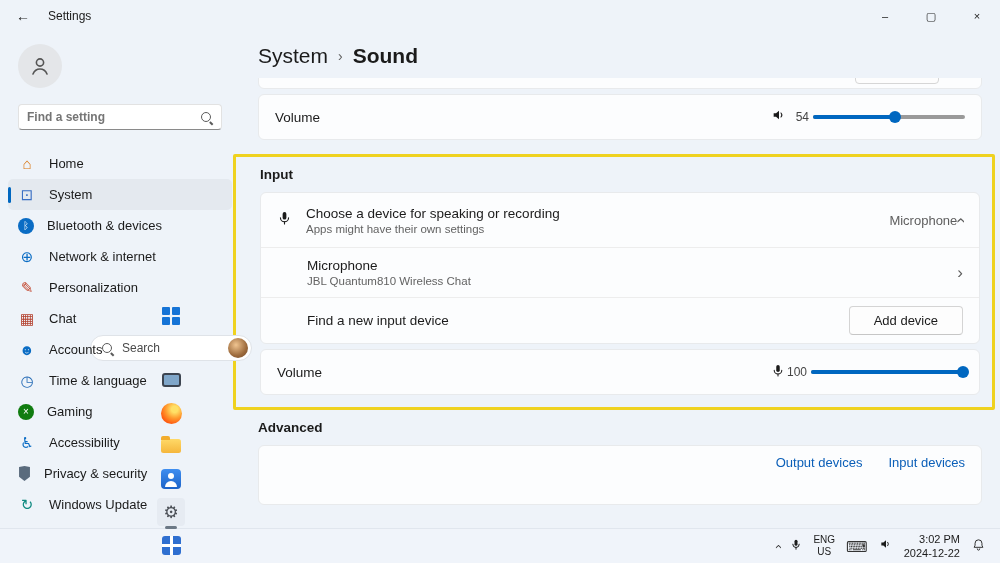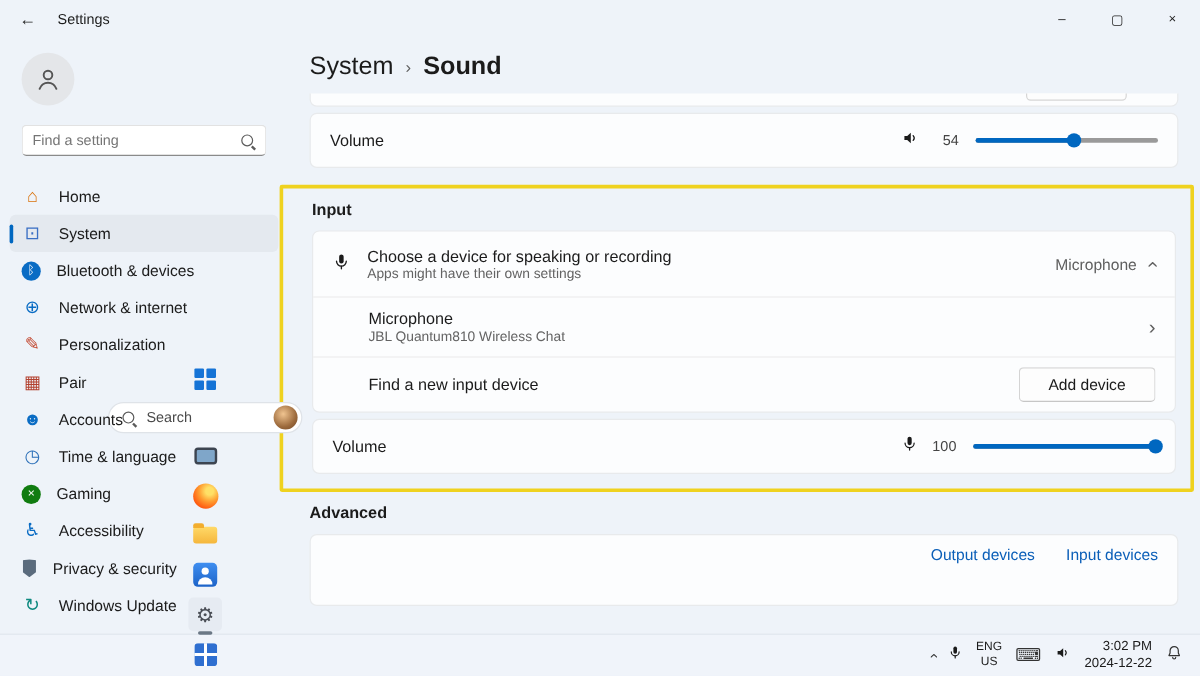--- a/index.html
+++ b/index.html
@@ -13,21 +13,21 @@
   .back-btn { font-size:14px; color:#1b1b1b; cursor:default; }
   .caption { display:flex; }
   .cap-btn { width:46px; height:32px; display:flex; align-items:center; justify-content:center; font-size:11px; color:#1b1b1b; }
 
   .app-body { flex:1; display:flex; min-height:0; }
 
   
   .sidebar { width:240px; flex:none; padding:6px 8px 0; display:flex; flex-direction:column; }
   .avatar { width:44px; height:44px; border-radius:50%; background:#e4e6e9; margin:6px 0 0 10px; display:flex; align-items:center; justify-content:center; }
   .search-box { margin:16px 10px 18px; height:26px; background:#fff; border:1px solid #e2e2e2; border-bottom:1.5px solid #8a8a8a; border-radius:4px; display:flex; align-items:center; padding:0 8px; gap:6px; }
-  .search-box input { border:none; outline:none; flex:1; font-size:12px; background:transparent; color:#1b1b1b; font-family:inherit; }
+  .search-box input { border:none; outline:none; flex:1; font-size:12px; background:transparent; color:#1b1b1b; font-family:inherit;font-weight:bold; }
   .mag { position:relative; width:13px; height:13px; display:inline-block; flex:none; }
   .mag::before { content:""; position:absolute; left:1px; top:1px; width:8px; height:8px; border:1.5px solid #5b5b5b; border-radius:50%; }
   .mag::after { content:""; position:absolute; left:10px; top:10px; width:4px; height:1.5px; background:#5b5b5b; transform:rotate(45deg); transform-origin:left center; }
 
   .nav { display:flex; flex-direction:column; }
   .nav-item { position:relative; height:31px; display:flex; align-items:center; gap:13px; padding:0 10px; border-radius:5px; font-size:13px; cursor:default; }
   .nav-item.selected { background:#e4e9ef; }
   .sel-bar { position:absolute; left:0; top:50%; transform:translateY(-50%); width:3px; height:16px; border-radius:2px; }
   .nav-icon { width:18px; flex:none; font-size:15px; line-height:1; text-align:center; }
   .nav-icon.badge { width:16px; height:16px; border-radius:50%; font-size:10px; line-height:16px; }
@@ -42,21 +42,21 @@
 
   .card { background:#fcfdfe; border:1px solid #e8eaec; border-radius:6px; }
   .card + .card { margin-top:5px; }
   .clip-top { height:34px; margin-top:-23px; position:relative; }
   .clip-pill { position:absolute; right:42px; bottom:4px; width:84px; height:22px; border:1px solid #d6d6d6; border-radius:4px; background:#fdfdfd; }
 
   .row { display:flex; align-items:center; padding:0 16px; min-height:46px; }
   .row-text { display:flex; flex-direction:column; justify-content:center; gap:2px; }
   .row-title { font-size:13.5px; color:#1b1b1b; }
   .row-sub { font-size:11.5px; color:#636363; }
-  .row-right { margin-left:auto; display:flex; align-items:center; gap:10px; }
+  .row-right { margin-left:auto; display:flex; align-items:center; }
   .muted { font-size:13px; color:#5e5e5e; }
   .chev { color:#5f5f5f; font-size:17px; line-height:1; display:inline-block; }
   .chev.up { transform:rotate(-90deg); }
 
   .slider-value { font-size:12px; color:#454545; min-width:22px; text-align:right; }
   .slider { position:relative; width:152px; height:4px; border-radius:2px; background:#9a9a9a; margin-left:4px; }
   .slider-fill { position:absolute; left:0; top:0; bottom:0; border-radius:2px; }
   .slider-thumb { position:absolute; top:50%; width:12px; height:12px; border-radius:50%; transform:translate(-50%,-50%); }
 
   .toggle { width:40px; height:20px; border:1px solid #8a8a8a; border-radius:10px; position:relative; background:#fdfdfd; }
@@ -160,21 +160,21 @@
         <div class="nav-item">
           <span class="nav-icon" style="color: rgb(10, 108, 196);">⊕</span>
           <span>Network &amp; internet</span>
         </div>
         <div class="nav-item">
           <span class="nav-icon" style="color: rgb(194, 69, 45);">✎</span>
           <span>Personalization</span>
         </div>
         <div class="nav-item">
           <span class="nav-icon" style="color: rgb(179, 65, 47);">▦</span>
-          <span>Pair</span>
+          <span>Chat</span>
         </div>
         <div class="nav-item">
           <span class="nav-icon" style="color: rgb(10, 108, 196);">☻</span>
           <span>Accounts</span>
         </div>
         <div class="nav-item">
           <span class="nav-icon" style="color: rgb(43, 111, 184);">◷</span>
           <span>Time &amp; language</span>
         </div>
         <div class="nav-item">

